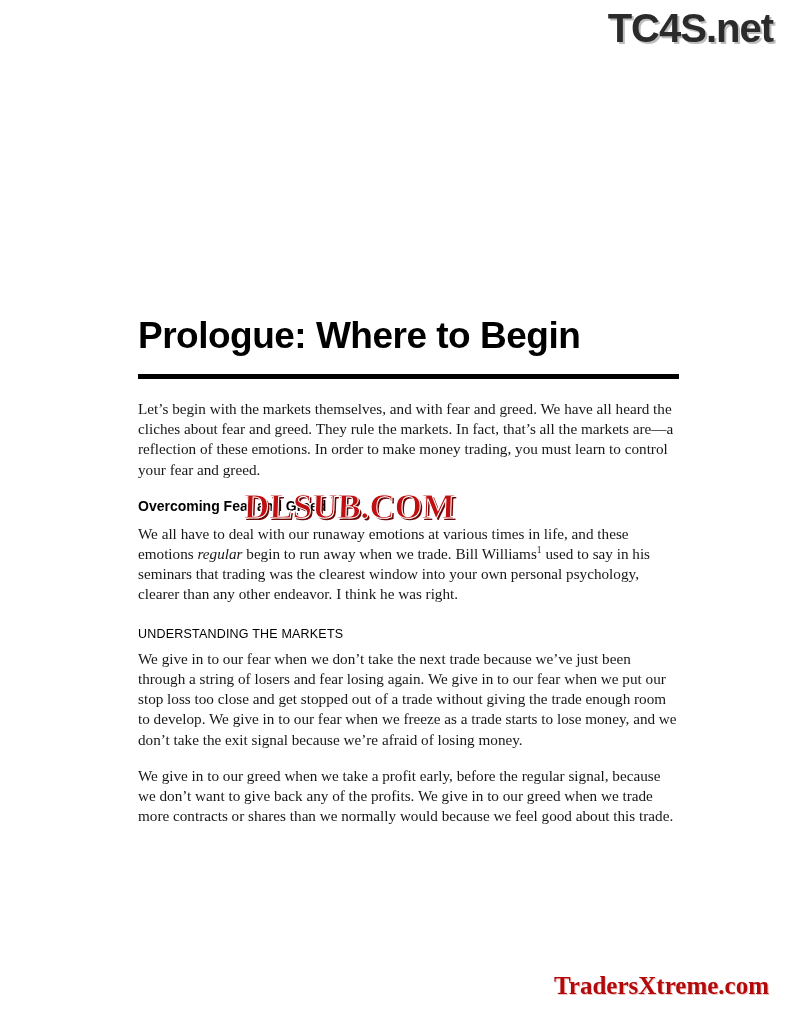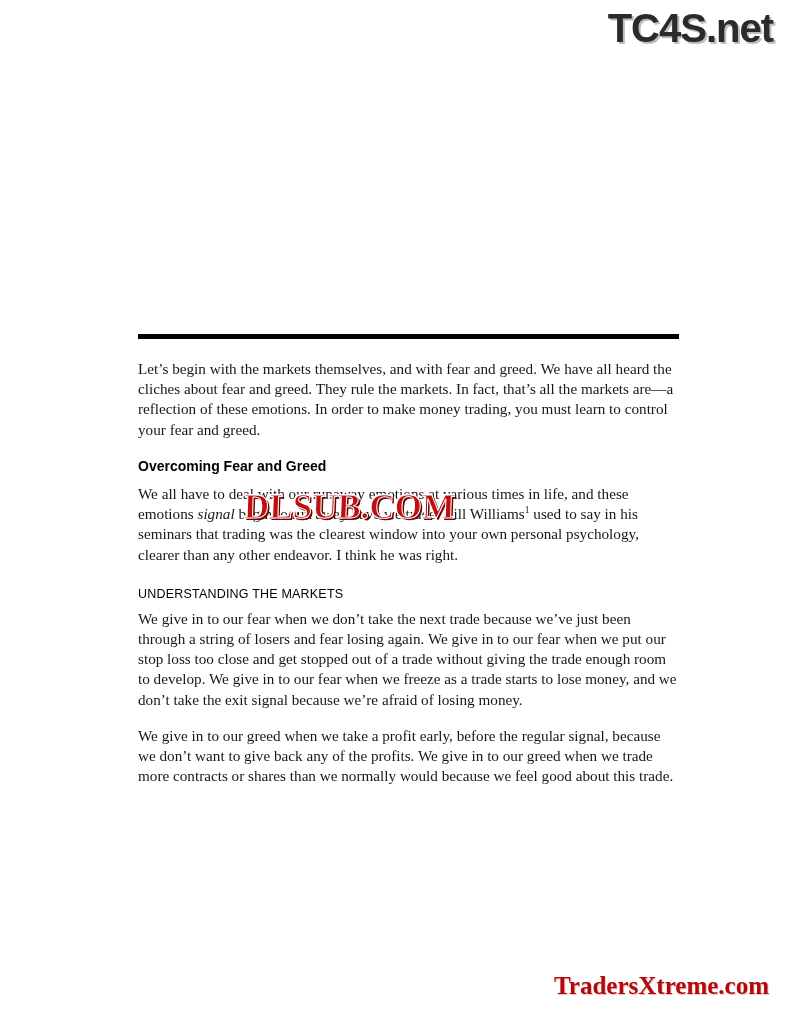--- a/index.html
+++ b/index.html
@@ -133,29 +133,30 @@
 </style>
 </head>
 <body>
 
 <div class="page">
 
   <div class="tc4s-watermark">TC4S.net</div>
 
   <div class="content">
 
+    <h1 class="chapter-title">Prologue: Where to Begin</h1>
 
     <div class="title-rule"></div>
 
     <p class="body">Let’s begin with the markets themselves, and with fear and greed. We have all heard the cliches about fear and greed. They rule the markets. In fact, that’s all the markets are—a reflection of these emotions. In order to make money trading, you must learn to control your fear and greed.</p>
 
     <h2 class="section-head">Overcoming Fear and Greed</h2>
 
     <p class="body">
-      <span>We all have to deal with our runaway emotions at various times in life, and these emotions </span><em class="ital">signal</em><span> begin to run away have we trade. Bill Williams</span><sup class="fn">1</sup><span> used to say in his seminars that trading was the clearest window into your own personal psychology, clearer than any other endeavor. I think he was right.</span>
+      <span>We all have to deal with our runaway emotions at various times in life, and these emotions </span><em class="ital">regular</em><span> begin to run away when we trade. Bill Williams</span><sup class="fn">1</sup><span> used to say in his seminars that trading was the clearest window into your own personal psychology, clearer than any other endeavor. I think he was right.</span>
     </p>
 
     <h3 class="sub-head">UNDERSTANDING THE MARKETS</h3>
 
     <p class="body">We give in to our fear when we don’t take the next trade because we’ve just been through a string of losers and fear losing again. We give in to our fear when we put our stop loss too close and get stopped out of a trade without giving the trade enough room to develop. We give in to our fear when we freeze as a trade starts to lose money, and we don’t take the exit signal because we’re afraid of losing money.</p>
 
     <p class="body">We give in to our greed when we take a profit early, before the regular signal, because we don’t want to give back any of the profits. We give in to our greed when we trade more contracts or shares than we normally would because we feel good about this trade.</p>
 
   </div>
 

